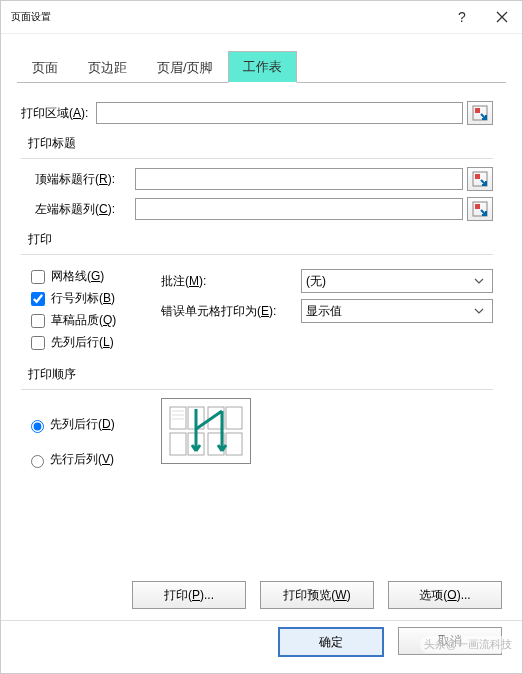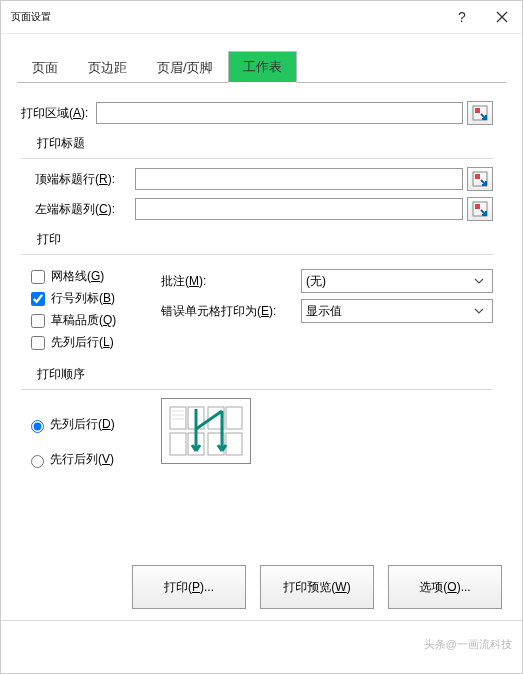--- a/index.html
+++ b/index.html
@@ -2,47 +2,47 @@
 <html><head>
 <meta charset="utf-8">
 <style>
   html,body{margin:0;padding:0;font-family:"Microsoft YaHei","Segoe UI",sans-serif;font-size:12px;color:#000;background:#fff}
   .window{width:523px;height:674px;background:#fff;box-sizing:border-box;position:relative;border:1px solid #ccc}
   .titlebar{height:32px;display:flex;align-items:center;padding:0 0 0 10px;border-bottom:1px solid #eee}
   .titlebar .title{flex:1;font-size:10px}
   .tb-btn{width:40px;height:32px;display:flex;align-items:center;justify-content:center;font-size:14px;color:#333}
   .tabs{display:flex;align-items:flex-end;margin:16px 16px 0 16px;border-bottom:1px solid #bbb}
   .tab{padding:6px 14px;font-size:13px;border:1px solid transparent;border-bottom:none;color:#333;position:relative;top:1px}
-  .tab.active{border-color:#bbb;background:#22c55e;border-bottom:1px solid #fff}
+  .tab.active{border-color:#bbb;background:#5eead4;border-bottom:1px solid #fff}
   .body{padding:12px 29px 0 20px}
   .row{display:flex;align-items:center;margin:6px 0}
   .lbl{white-space:nowrap}
   .u{text-decoration:underline}
   .txt{flex:1;height:22px;border:1px solid #999;box-sizing:border-box;padding:0 4px;background:#fff}
   .pick{width:24px;height:22px;border:1px solid #999;margin-left:4px;display:flex;align-items:center;justify-content:center;background:linear-gradient(#fdfdfd,#ececec)}
   .pick svg{width:16px;height:16px}
-  .group-title{margin:10px 0 4px 16px;font-size:12px}
+  .group-title{margin:10px 0 4px 7px;font-size:12px}
   .indent{margin-left:14px}
   .indent2{margin-left:10px}
   .divider{border:none;border-top:1px solid #ddd;margin:6px 0 8px 0}
   .cb{display:flex;align-items:center;margin:5px 0}
   .cb input{margin:0 6px 0 0;width:14px;height:14px}
   .rb{display:flex;align-items:flex-end;margin:18px 0}
   .rb input{margin:0 6px 0 0}
   .two-col{display:flex;align-items:flex-start}
   .col-left{width:130px}
   .col-right{flex:1}
   .sel-row{display:flex;align-items:center;margin:6px 0}
   .sel-row .sl{width:140px}
   .sel{flex:1;height:24px;border:1px solid #999;box-sizing:border-box;display:flex;align-items:center;justify-content:space-between;padding:0 4px;background:#fff}
   .sel .chev{display:flex;align-items:center;justify-content:center;width:18px}
   .order{display:flex;align-items:flex-start;margin-top:6px}
   .order-opts{width:130px}
   .order-pic{width:88px;height:64px;border:1px solid #888;background:#fff;display:flex;align-items:center;justify-content:center}
-  .btn{height:26px;padding:8px 12px;border:1px solid #999;background:linear-gradient(#fdfdfd,#ececec);display:inline-flex;align-items:center;justify-content:center;font-size:12px}
+  .btn{height:26px;padding:0 12px;border:1px solid #999;background:linear-gradient(#fdfdfd,#ececec);display:inline-flex;align-items:center;justify-content:center;font-size:12px}
   .btn.primary{border:2px solid #3a76c4;background:#e6f0fb}
   .bottom-buttons{position:absolute;right:20px;bottom:64px;display:flex;gap:14px}
   .dlg-buttons{position:absolute;right:20px;bottom:16px;display:flex;gap:14px}
   .dlg-buttons .btn{width:78px}
   .bottom-buttons .btn{min-width:88px}
   .sep-line{position:absolute;left:0;right:0;bottom:52px;border-top:1px solid #ddd}
   .watermark{position:absolute;right:6px;bottom:20px;font-size:11px;color:#bbb;background:rgba(255,255,255,0.6);padding:1px 4px;border-radius:8px}
 </style>
 </head>
 <body>
@@ -222,15 +222,19 @@
     </div>
     <div class="btn">
       <span>选项(</span>
         <span class="u">O</span>
         <span>)...</span>
     </div>
   </div>
 
   <div class="sep-line"></div>
 
+  <div class="dlg-buttons">
+    <div class="btn primary">确定</div>
+    <div class="btn">取消</div>
+  </div>
 
   <div class="watermark">头条@一画流科技</div>
 </div>
 
 </body></html>

